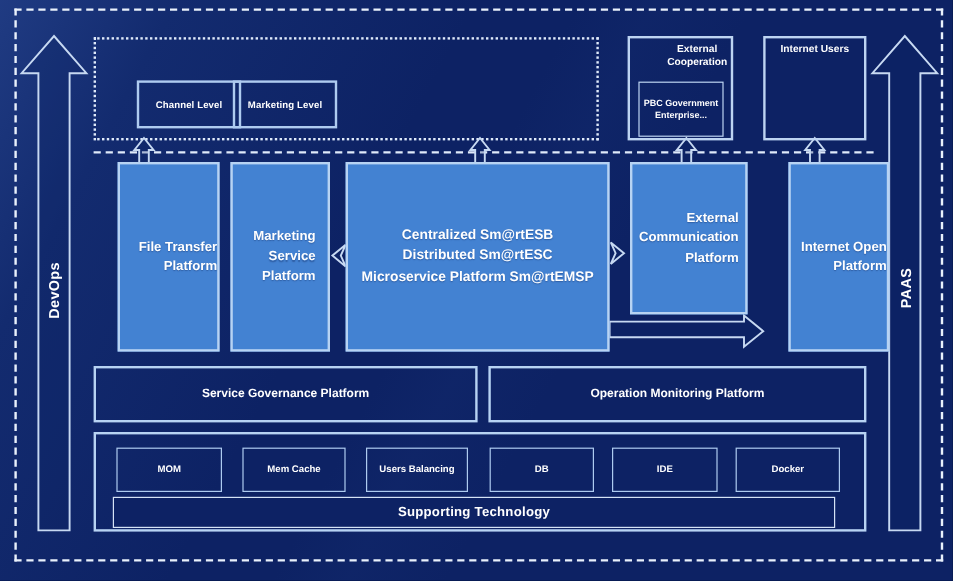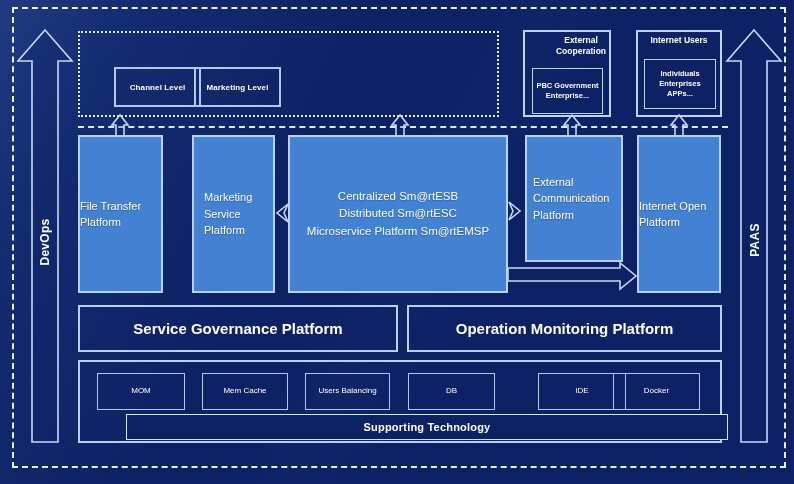--- a/index.html
+++ b/index.html
@@ -35,49 +35,49 @@
     text-align:center;font-size:7.5px;font-weight:bold;line-height:1.35;padding:2px;
   }
   .ext-coop .inner-box{left:7px;top:36px;width:71px;height:46px;}
   .inet-users .inner-box{left:6px;top:27px;width:72px;height:50px;}
   
   .dash-line{left:78px;top:126px;width:650px;height:0;border-top:2px dashed #dfeafa;}
   
   .plat{
     top:135px;height:158px;background:#4382d2;border:2px solid #b7d3f3;
     display:flex;flex-direction:column;align-items:center;justify-content:center;
-    text-align:left;font-size:11px;font-weight:normal;line-height:1.5;
+    text-align:right;font-size:11px;font-weight:bold;line-height:1.5;
     text-shadow:0 1px 1px rgba(10,30,80,.35);
   }
   .p-file{left:78px;width:85px;}
   .p-comb{left:192px;width:83px;padding:0 10px;}
   .p-central{left:288px;width:220px;font-size:11.5px;}
   .p-extcom{left:525px;width:98px;height:127px;padding:0 6px;}
   .p-inet{left:637px;width:84px;padding:0 14px;}
-  .p-file,.p-inet{padding:0 0;}
+  .p-file,.p-inet{padding:0 0;margin-left:20px;}
   
   .gov{
     top:305px;height:47px;border:2px solid #b7d3f3;
     display:flex;align-items:center;justify-content:center;
-    font-size:15px;font-weight:bold;
+    font-size:10px;font-weight:bold;
   }
   .g-serv{left:78px;width:320px;}
   .g-oper{left:407px;width:315px;}
   
   .supp-frame{left:78px;top:360px;width:644px;height:83px;border:2px solid #b7d3f3;}
   .tech-box{
     top:373px;height:37px;border:1.5px solid #aecbf0;
     display:flex;align-items:center;justify-content:center;text-align:left;
-    font-size:8px;font-weight:normal;line-height:1.3;padding:1px 6px;
+    font-size:8px;font-weight:bold;line-height:1.3;padding:1px 6px;
   }
   .t0{left:97px;width:88px;} .t1{left:202px;width:86px;} .t2{left:305px;width:85px;}
-  .t3{left:408px;width:87px;} .t4{left:538px;width:88px;} .t5{left:613px;width:87px;}
+  .t3{left:408px;width:87px;} .t4{left:510px;width:88px;} .t5{left:613px;width:87px;}
   .supp-bar{
     left:94px;top:414px;width:602px;height:26px;border:1.5px solid #d5e3f6;background:#0d2264;
-    display:flex;align-items:center;justify-content:center;font-size:11px;font-weight:bold;letter-spacing:.2px;margin-left:32px;
+    display:flex;align-items:center;justify-content:center;font-size:11px;font-weight:bold;letter-spacing:.2px;
   }
   
   .rail-label{
     width:60px;height:40px;display:flex;align-items:center;justify-content:center;
     font-size:12px;font-weight:bold;transform:rotate(-90deg);letter-spacing:.3px;
   }
   .rail-left{left:15px;top:222px;}
   .rail-right{left:725px;top:220px;}
   svg.overlay{position:absolute;left:0;top:0;width:794px;height:484px;pointer-events:none;}
   svg .arrow{fill:rgba(13,34,100,.25);stroke:#c7d9f2;stroke-width:1.6;stroke-linejoin:miter;}
@@ -115,21 +115,20 @@
   <div class="abs level-box lv0">Channel Level</div>
   <div class="abs level-box lv1">Marketing Level</div>
 
   <div class="abs top-node ext-coop">
     <div class="node-title">External Cooperation</div>
     <div class="inner-box">PBC Government Enterprise...</div>
   </div>
 
   <div class="abs top-node inet-users">
     <div class="node-title">Internet Users</div>
-    <div class="inner-box">Individuals Enterprises APPs...</div>
   </div>
 
   <div class="abs plat p-file">File Transfer Platform</div>
   <div class="abs plat p-comb">Marketing Service Platform</div>
   <div class="abs plat p-central">
     <div>Centralized Sm@rtESB</div>
     <div>Distributed Sm@rtESC</div>
     <div>Microservice Platform Sm@rtEMSP</div>
   </div>
   <div class="abs plat p-extcom">External Communication Platform</div>

